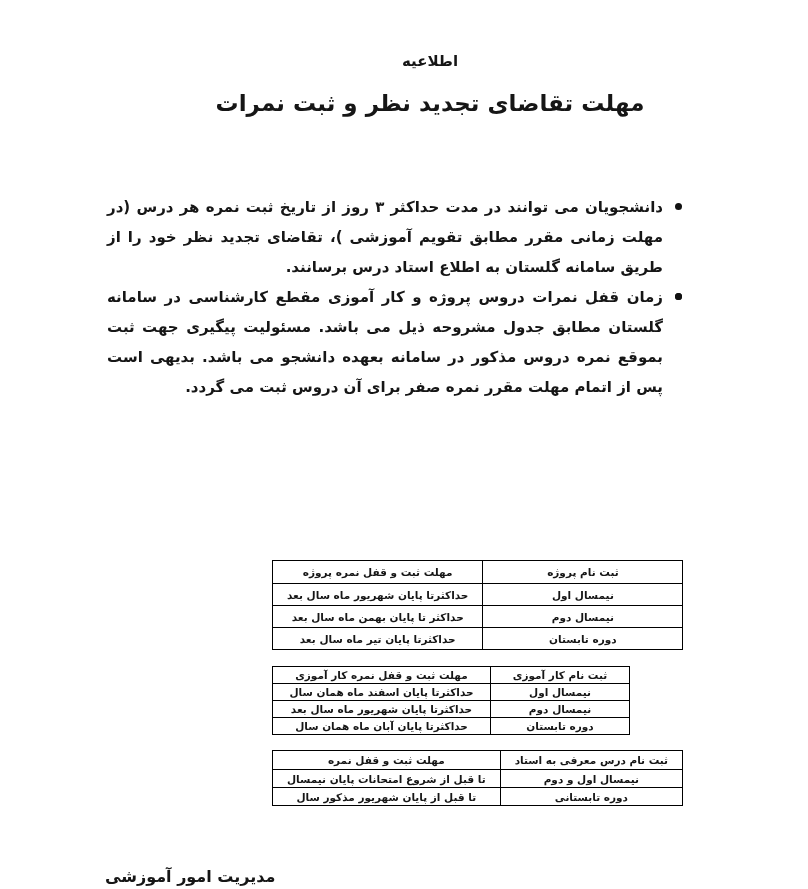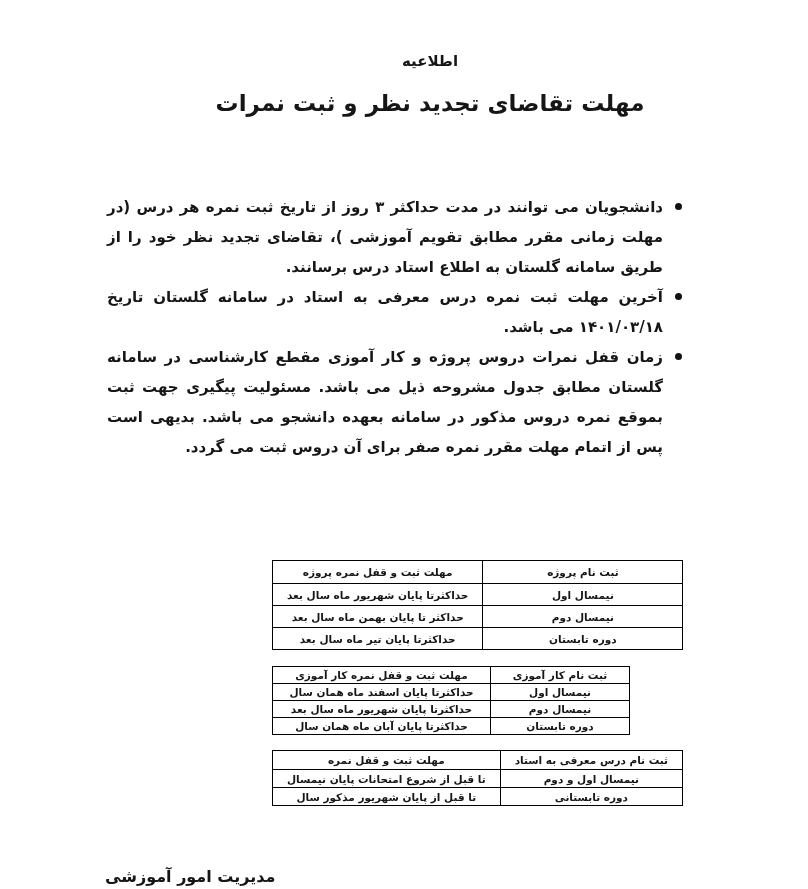--- a/index.html
+++ b/index.html
@@ -103,21 +103,20 @@
   <div class="doc-title">اطلاعیه</div>
   <div class="doc-heading">مهلت تقاضای تجدید نظر و ثبت نمرات</div>
 
   <ul class="bullets">
     <li>
       <span class="bullet-dot"></span>
       <span>دانشجویان می توانند در مدت حداکثر ۳ روز از تاریخ ثبت نمره هر درس (در مهلت زمانی مقرر مطابق تقویم آموزشی )، تقاضای تجدید نظر خود را از طریق سامانه گلستان به اطلاع استاد درس برسانند.</span>
     </li>
     <li>
       <span class="bullet-dot"></span>
-      <span>آخرین مهلت ثبت نمره درس معرفی به استاد در سامانه گلستان تاریخ ۱۴۰۱/۰۳/۱۸ می باشد.</span>
     </li>
     <li>
       <span class="bullet-dot"></span>
       <span>زمان قفل نمرات دروس پروژه و کار آموزی مقطع کارشناسی در سامانه گلستان مطابق جدول مشروحه ذیل می باشد. مسئولیت پیگیری جهت ثبت بموقع نمره دروس مذکور در سامانه بعهده دانشجو می باشد. بدیهی است پس از اتمام مهلت مقرر نمره صفر برای آن دروس ثبت می گردد.</span>
     </li>
   </ul>
 
   <table class="dl-table" id="table-project">
     <tbody>
         <tr class="hdr">

